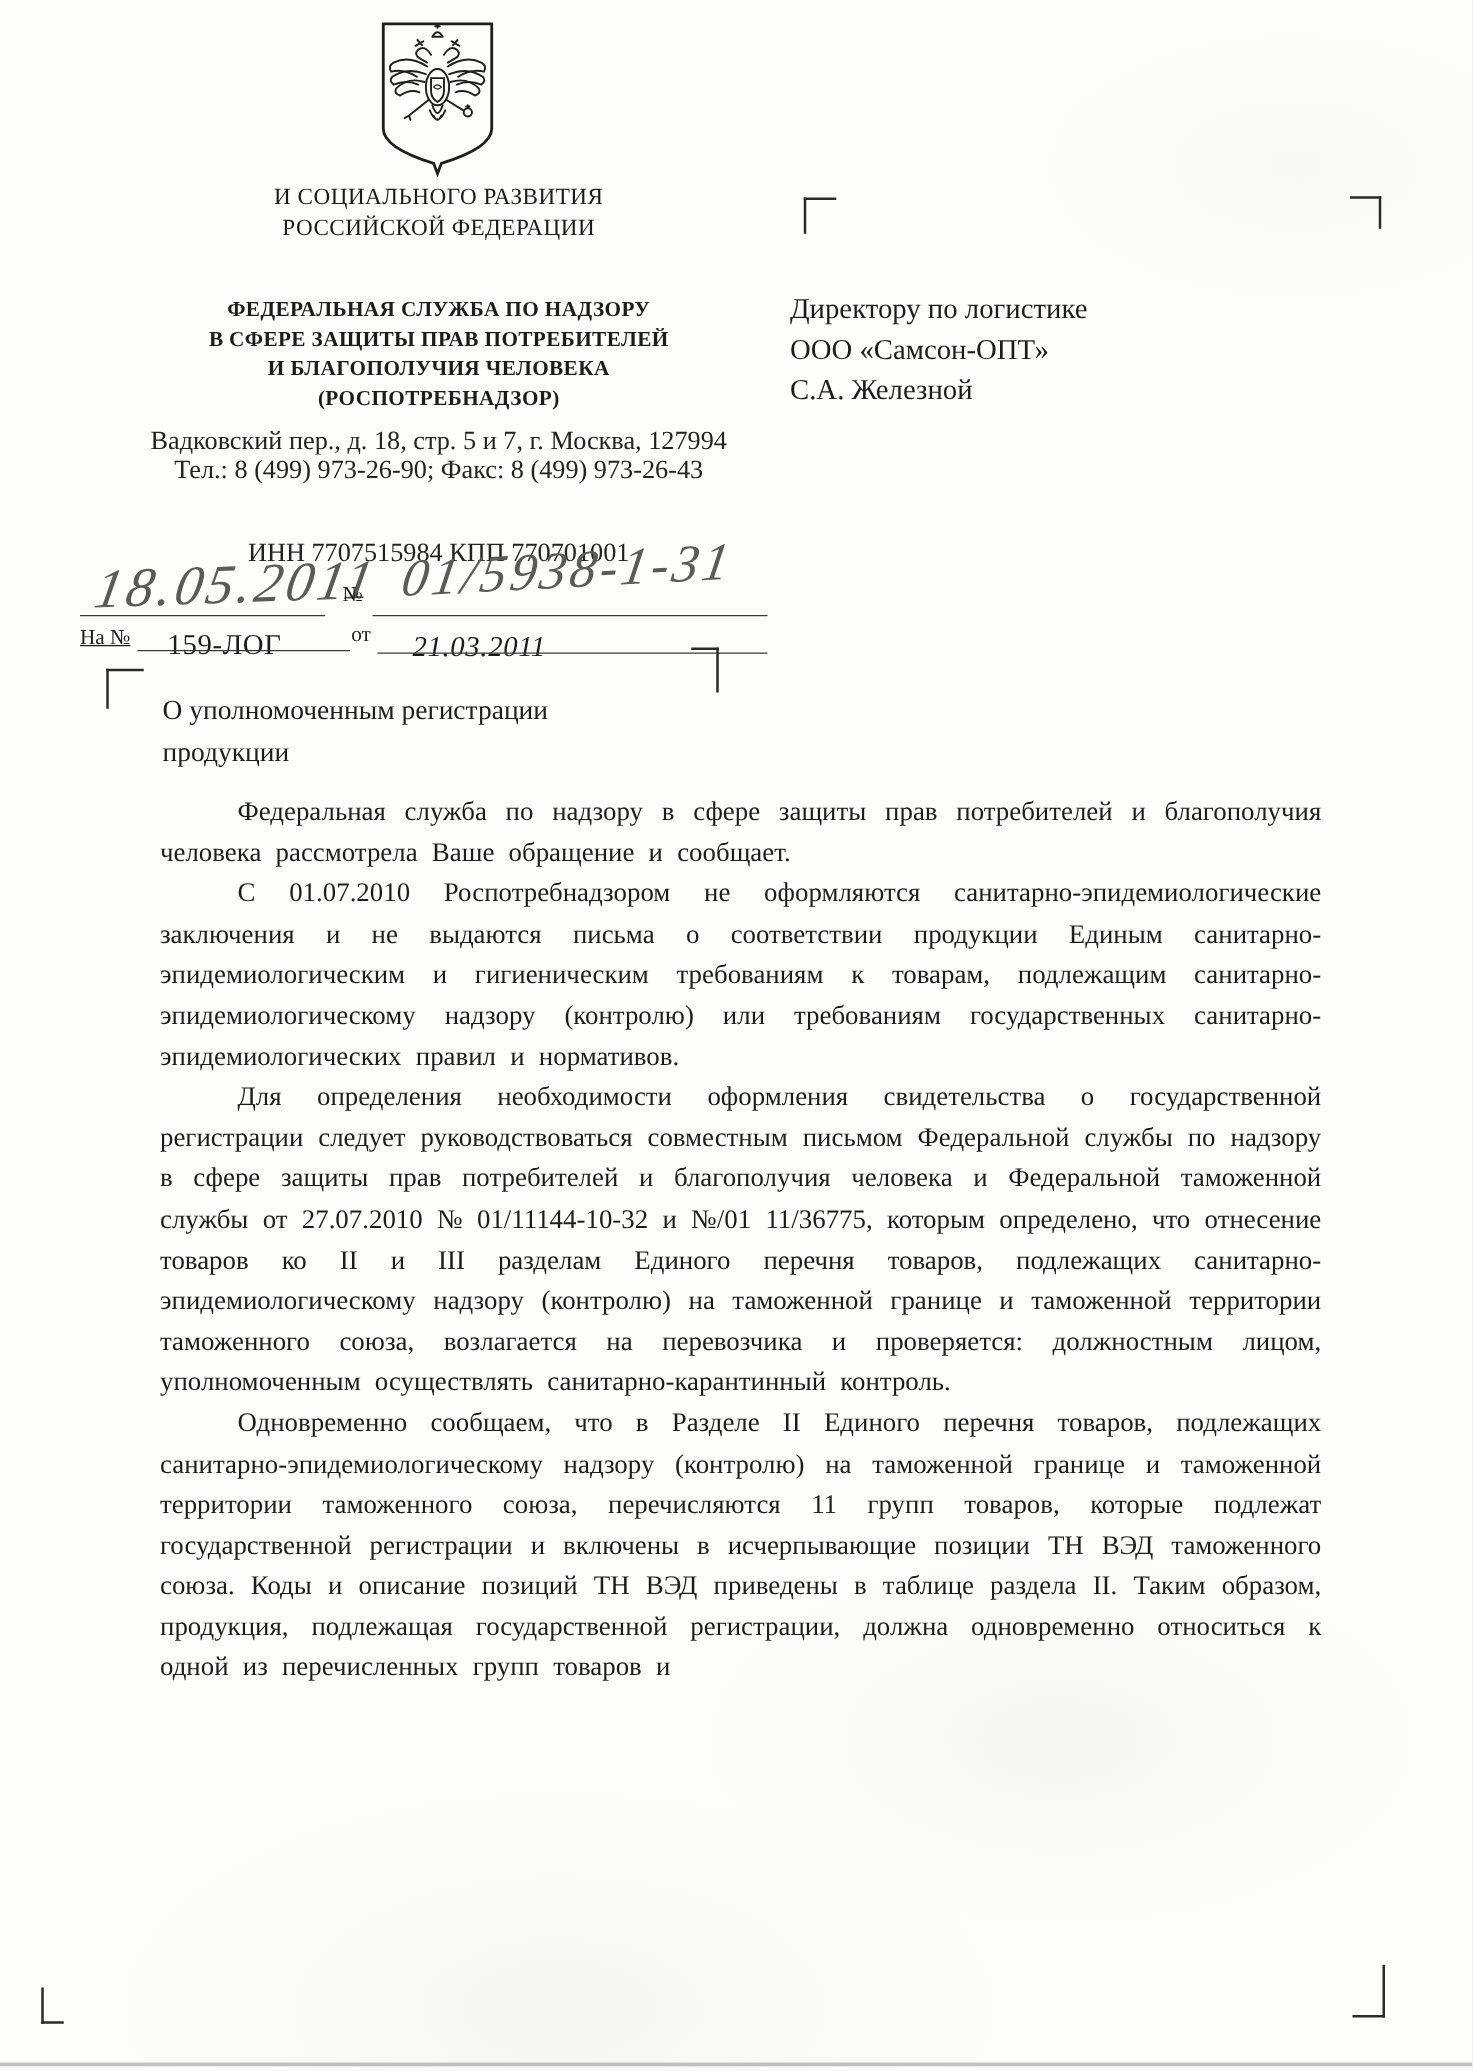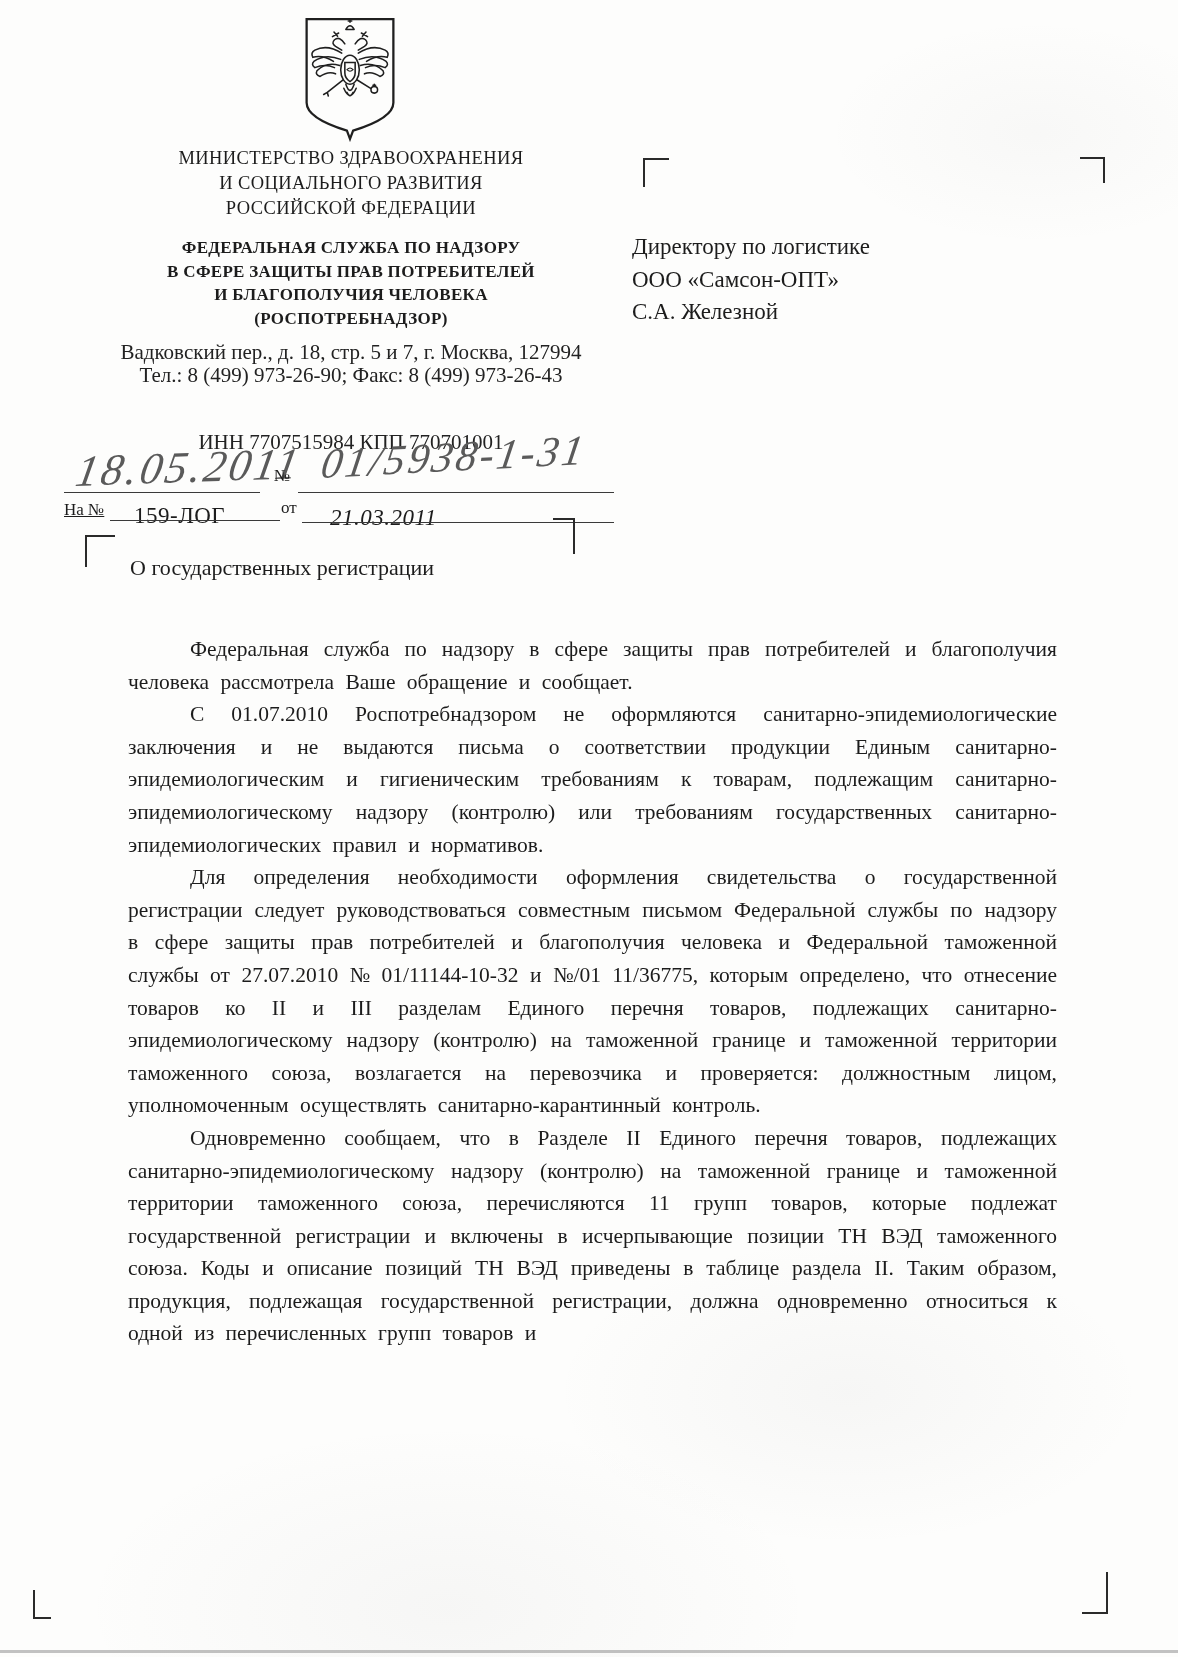--- a/index.html
+++ b/index.html
@@ -81,21 +81,20 @@
         <path d="M43 62 L28 74 M28 74 l-3.5 2 M28 74 l1 3.5"></path>
         <path d="M57 62 L70 70"></path>
         <circle cx="73.5" cy="71.5" r="3.2"></circle>
         <path d="M73.5 68.2 V66 M72.2 67 H74.8"></path>
         <path d="M46 66 Q50 78 54 66 M44 70 Q50 84 56 70 M47 74 Q50 80.5 53 74"></path>
       </g>
     </svg>
   </div>
 
   <div class="abs lh ministry">
-    <div>МИНИСТЕРСТВО ЗДРАВООХРАНЕНИЯ</div>
     <div>И СОЦИАЛЬНОГО РАЗВИТИЯ</div>
     <div>РОССИЙСКОЙ ФЕДЕРАЦИИ</div>
   </div>
 
   <div class="abs lh service">
     <div>ФЕДЕРАЛЬНАЯ СЛУЖБА ПО НАДЗОРУ</div>
     <div>В СФЕРЕ ЗАЩИТЫ ПРАВ ПОТРЕБИТЕЛЕЙ</div>
     <div>И БЛАГОПОЛУЧИЯ ЧЕЛОВЕКА</div>
     <div>(РОСПОТРЕБНАДЗОР)</div>
   </div>
@@ -117,21 +116,22 @@
   <div class="abs typed-ref" style="left:330px;top:505px;font-style:italic;">21.03.2011</div>
   <div class="abs rule" style="left:302px;top:522px;width:312px;"></div>
 
   <div class="abs recipient">
     <div>Директору по логистике</div>
     <div>ООО «Самсон-ОПТ»</div>
     <div>С.А. Железной</div>
   </div>
 
   <div class="abs subject">
-    <div>О государственных регистрации</div>
+    <div>О уполномоченным регистрации</div>
+    <div>продукции</div>
   </div>
 
   <div class="abs body-text">
     <p>Федеральная служба по надзору в сфере защиты прав потребителей и благополучия человека рассмотрела Ваше обращение и сообщает.</p>
     <p>С 01.07.2010 Роспотребнадзором не оформляются санитарно-эпидемиологические заключения и не выдаются письма о соответствии продукции Единым санитарно-эпидемиологическим и гигиеническим требованиям к товарам, подлежащим санитарно-эпидемиологическому надзору (контролю) или требованиям государственных санитарно-эпидемиологических правил и нормативов.</p>
     <p>Для определения необходимости оформления свидетельства о государственной регистрации следует руководствоваться совместным письмом Федеральной службы по надзору в сфере защиты прав потребителей и благополучия человека и Федеральной таможенной службы от 27.07.2010 № 01/11144-10-32 и №/01 11/36775, которым определено, что отнесение товаров ко II и III разделам Единого перечня товаров, подлежащих санитарно-эпидемиологическому надзору (контролю) на таможенной границе и таможенной территории таможенного союза, возлагается на перевозчика и проверяется: должностным лицом, уполномоченным осуществлять санитарно-карантинный контроль.</p>
     <p>Одновременно сообщаем, что в Разделе II Единого перечня товаров, подлежащих санитарно-эпидемиологическому надзору (контролю) на таможенной границе и таможенной территории таможенного союза, перечисляются 11 групп товаров, которые подлежат государственной регистрации и включены в исчерпывающие позиции ТН ВЭД таможенного союза. Коды и описание позиций ТН ВЭД приведены в таблице раздела II. Таким образом, продукция, подлежащая государственной регистрации, должна одновременно относиться к одной из перечисленных групп товаров и</p>
   </div>
 
   <div class="mark m-tl" style="left:643px;top:158px;width:24px;height:27px;"></div>

